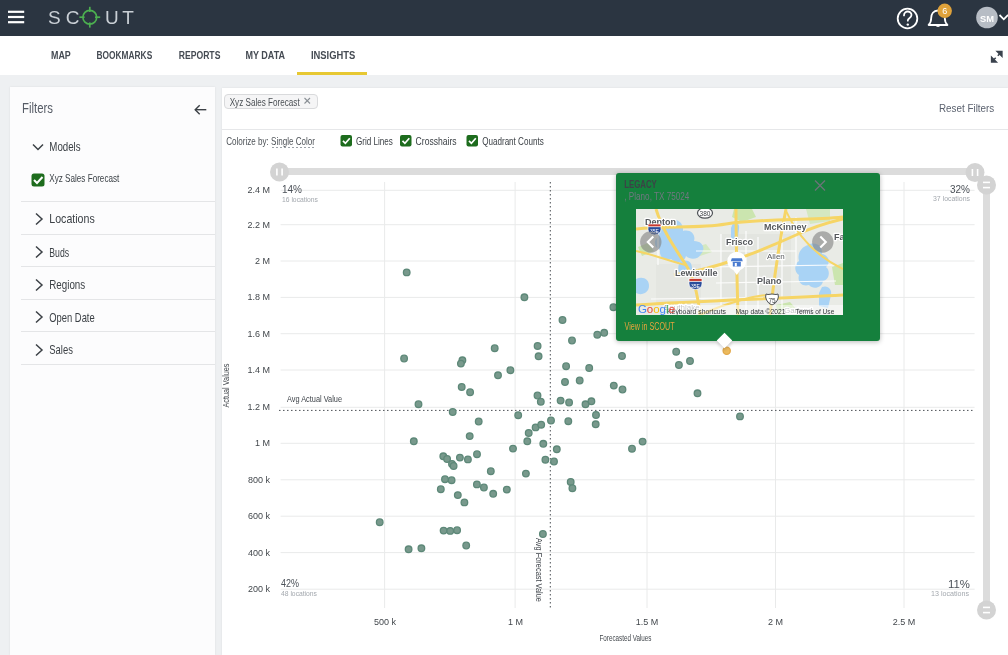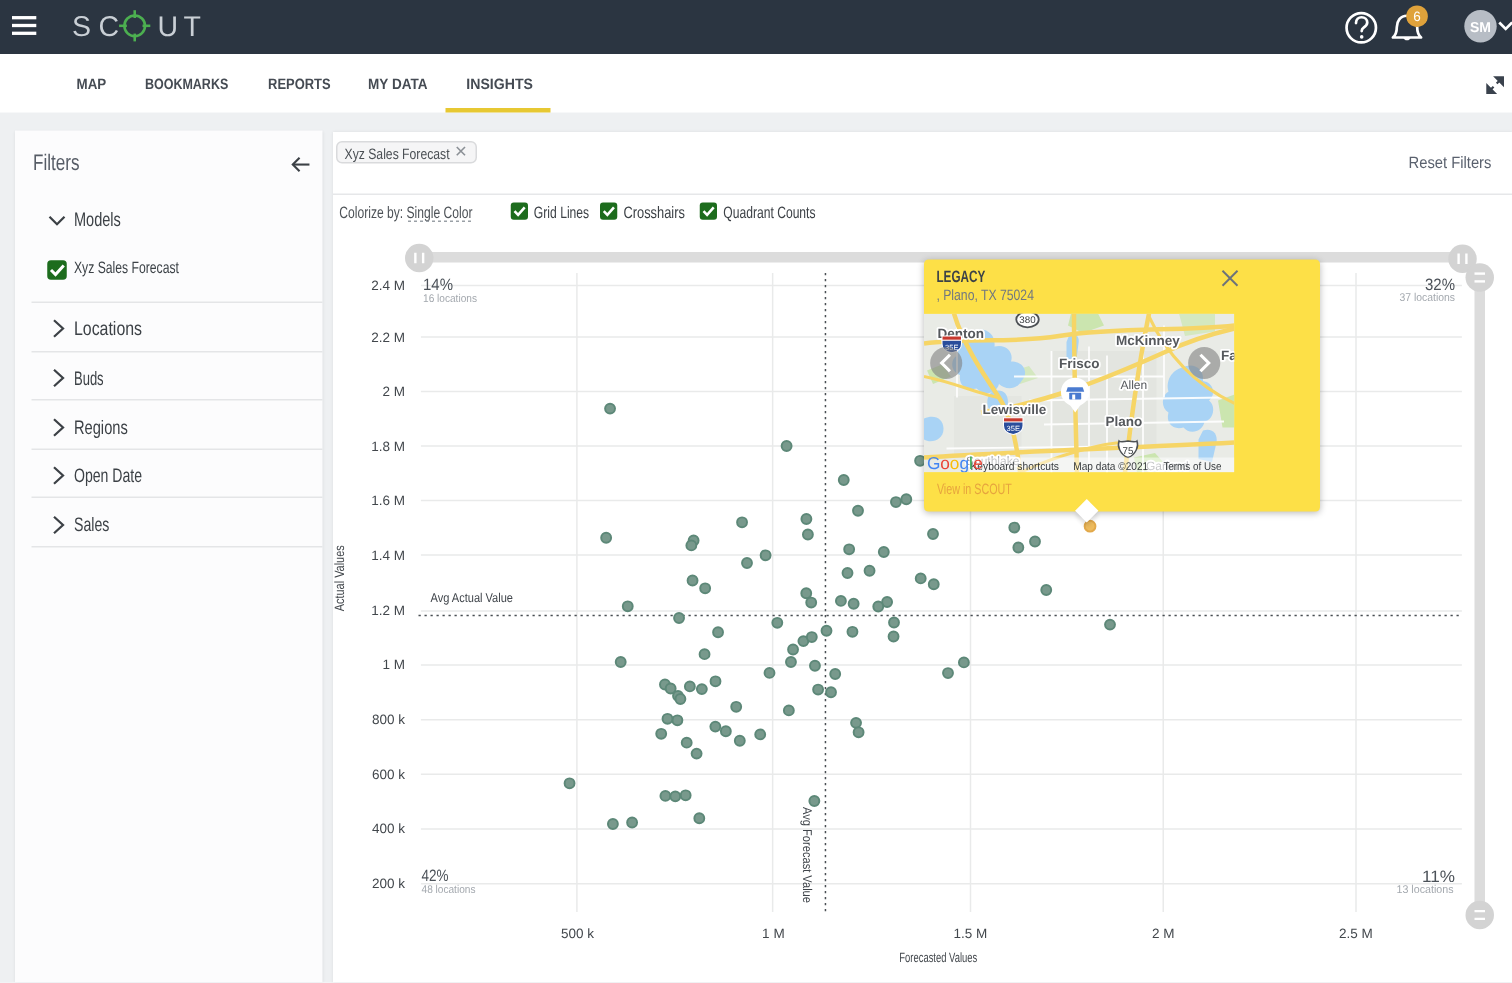--- a/index.html
+++ b/index.html
@@ -8,21 +8,21 @@
 .tabs{position:absolute;left:0;top:36px;width:1008px;height:39px;background:#ffffff}
 .panel{position:absolute;left:10px;top:87px;width:205px;height:568px;background:#fcfcfd;box-shadow:0 0 2px rgba(0,0,0,.08)}
 .card{position:absolute;left:222px;top:88px;width:786px;height:567px;background:#ffffff;box-shadow:0 0 2px rgba(0,0,0,.08)}
 .prow{position:absolute;left:11px;right:0;height:1px;background:#e4e5e7}
 .chip{position:absolute;left:223.5px;top:94px;width:94px;height:15px;background:#f5f5f6;border:1px solid #d9dadc;border-radius:4px;z-index:5}
 svg text{font-family:"Liberation Sans",sans-serif}
 .d{fill:#78998c;stroke:#5d8878;stroke-width:1.3}
 .glab{font-size:9px;fill:#42474c}
 .pct{font-size:11px;fill:#4b5158}
 .loc{font-size:7.5px;fill:#a3a8ae}
-.popup{position:absolute;left:616px;top:173px;width:264px;height:168px;background:#fde047;border-radius:3px;box-shadow:0 1px 5px rgba(0,0,0,.28);z-index:10}
+.popup{position:absolute;left:616px;top:173px;width:264px;height:168px;background:#15803d;border-radius:3px;box-shadow:0 1px 5px rgba(0,0,0,.28);z-index:10}
 .popup:after{content:"";position:absolute;left:103px;bottom:-5px;width:11px;height:11px;background:#fff;transform:rotate(45deg);box-shadow:2px 2px 3px rgba(0,0,0,.12)}
 </style>
 </head>
 <body>
 
 <div class="hdr">
 <svg width="1008" height="36" style="position:absolute;left:0;top:0">
   <g stroke="#ffffff" stroke-width="2.2">
     <line x1="8" y1="11.8" x2="24.2" y2="11.8"></line>
         <line x1="8" y1="17" x2="24.2" y2="17"></line>
@@ -320,21 +320,21 @@
 <div class="popup">
   <svg width="220" height="168" viewBox="0 0 220 168" style="position:absolute;left:0;top:0">
     <text x="8.3" y="14.8" font-size="11" font-weight="bold" fill="#3c4247" textLength="32.5" lengthAdjust="spacingAndGlyphs">LEGACY</text>
     <g stroke="#6d737a" stroke-width="1.3">
         <line x1="199" y1="7.5" x2="209" y2="17.5"></line>
         <line x1="209" y1="7.5" x2="199" y2="17.5"></line>
       </g>
     <text x="8.3" y="26.8" font-size="10" fill="#707780" textLength="65" lengthAdjust="spacingAndGlyphs">, Plano, TX 75024</text>
     <text x="8.6" y="156.5" font-size="10" fill="#e7a43e" textLength="50" lengthAdjust="spacingAndGlyphs">View in SCOUT</text>
   </svg>
-  <div style="position:absolute;left:0;top:35.5px;width:207px;height:106px;overflow:hidden"><svg width="207" height="106" viewBox="0 0 207 106">
+  <div style="position:absolute;left:20px;top:35.5px;width:207px;height:106px;overflow:hidden"><svg width="207" height="106" viewBox="0 0 207 106">
 <rect width="207" height="106" fill="#e9ebe6"></rect>
 <rect x="85" y="25" width="70" height="65" fill="#e3e5e0"></rect>
 <rect x="20" y="55" width="45" height="40" fill="#e4e6e1"></rect>
 <path d="M 98 0 l 18 0 l 4 8 l -14 5 l -10 -5 z" fill="#cbe5af"></path>
 <path d="M 170 0 l 24 0 l 0 12 l -20 3 z" fill="#d4e8c0"></path>
 <path d="M 196 58 l 11 -4 l 0 22 l -8 0 z" fill="#cbe5af"></path>
 <path d="M 60 38 l 10 -3 l 6 8 l -12 4 z" fill="#d4e8c0"></path>
 <path d="M 140 96 l 14 -3 l 8 9 l -20 4 z" fill="#cbe5af"></path>
 <path d="M 2 38 l 10 -4 l 6 8 l -12 5 z" fill="#cbe5af"></path>
 

